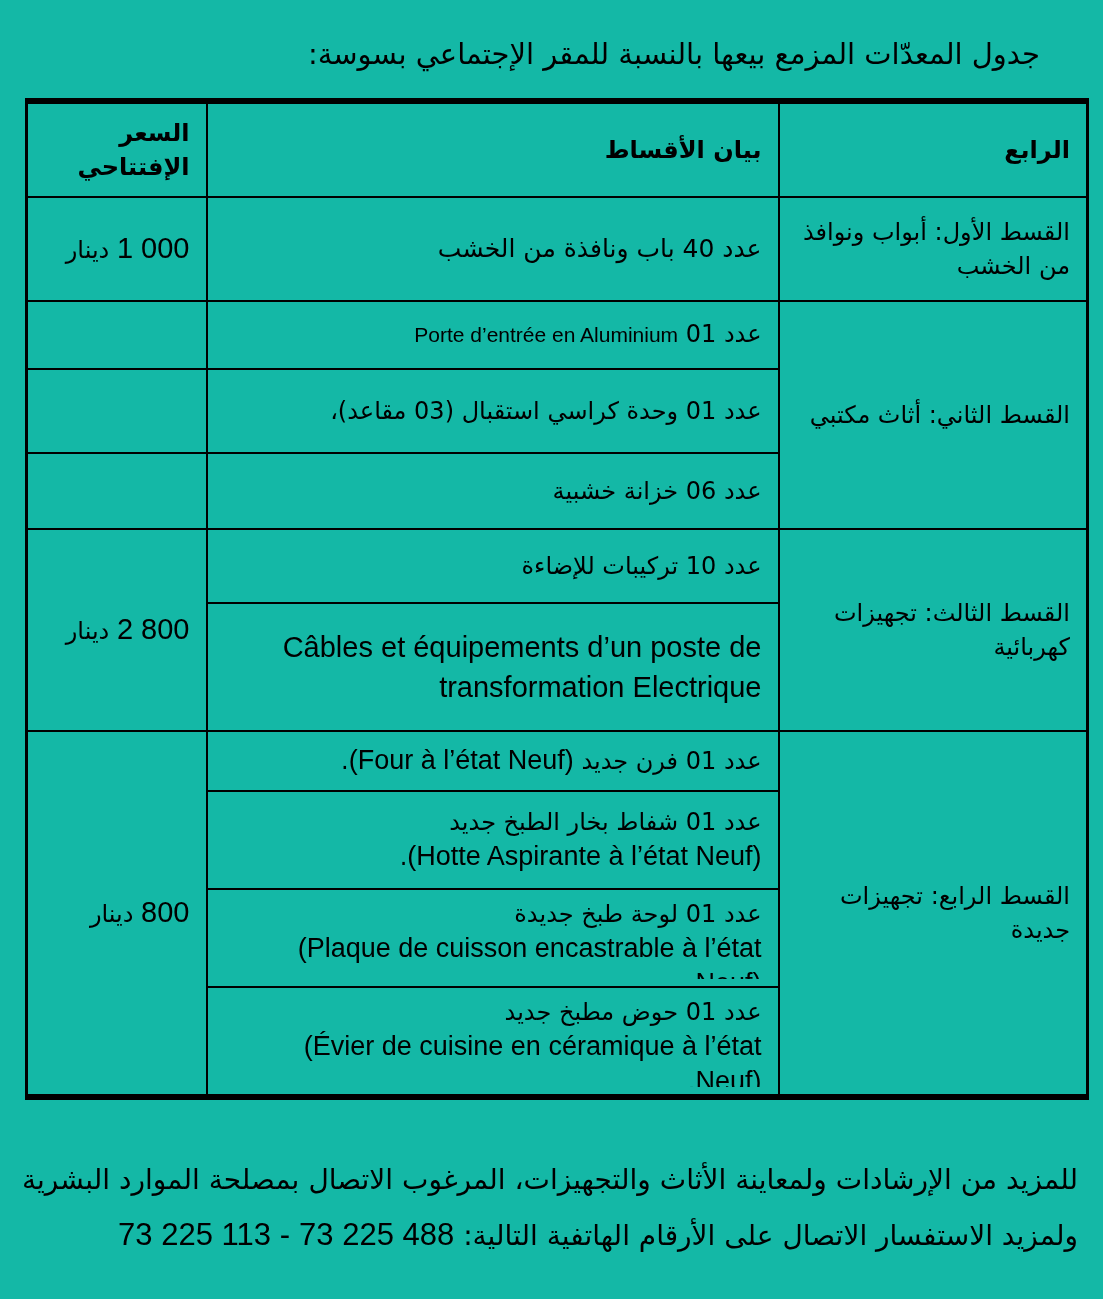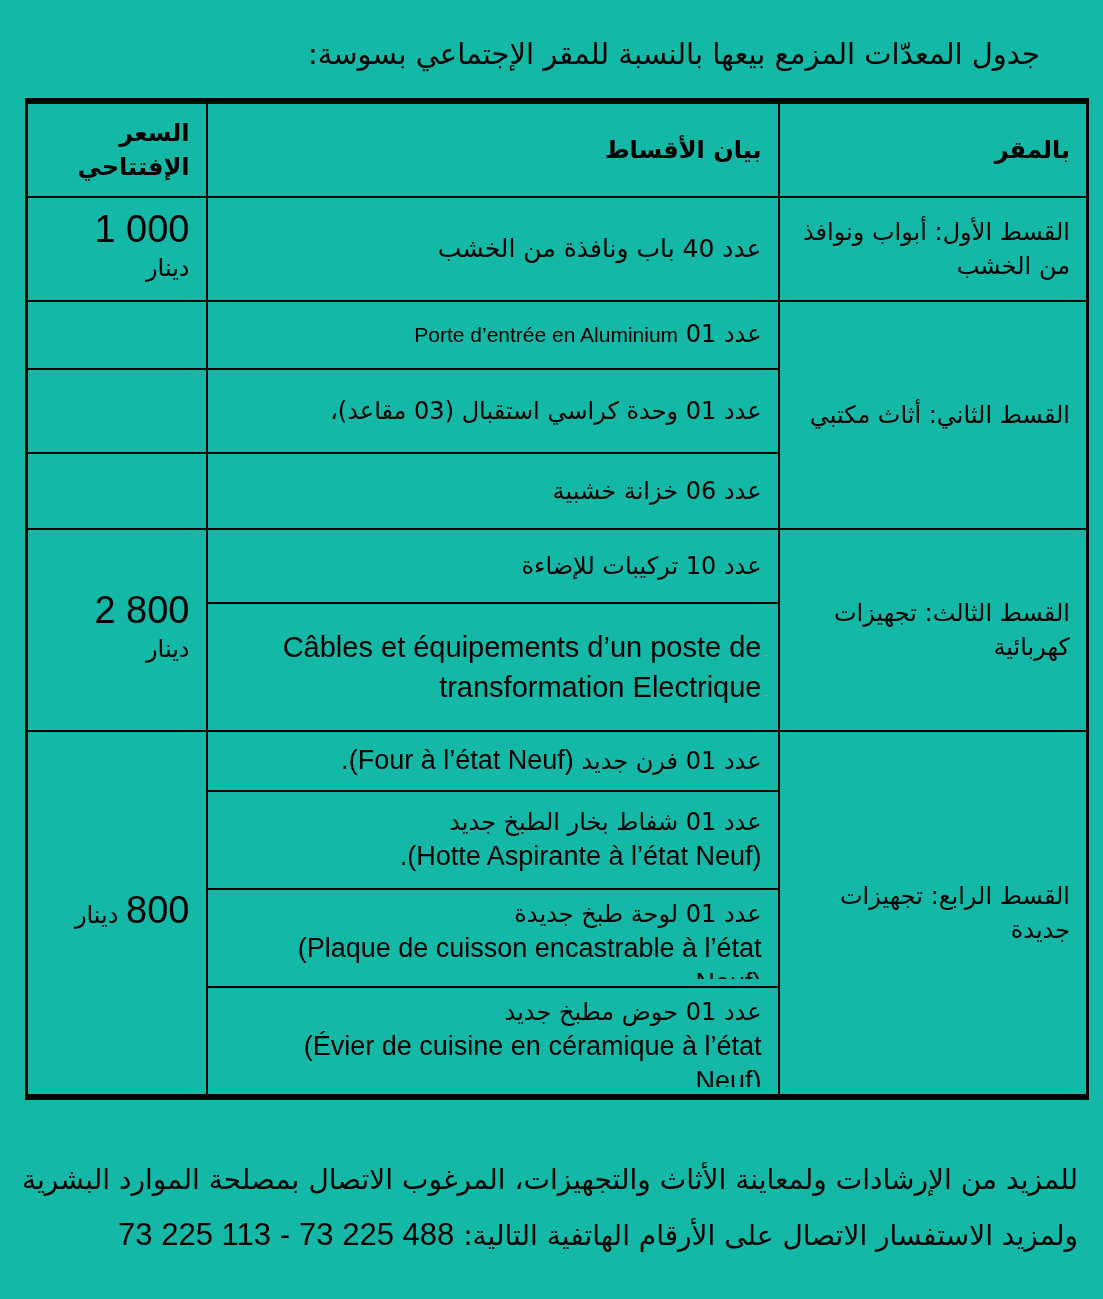--- a/index.html
+++ b/index.html
@@ -41,21 +41,21 @@
   }
   td.thickB{border-bottom-width:6px;}
   
   td.price{
     text-align:center;
     font-size:24px;
     padding:4px 8px;
   }
   .price-num{
     font-family:"Liberation Sans",sans-serif;
-    font-size:38px;
+    font-size:29px;
   }
   td.lot{
     padding:4px 10px;
     font-size:23px;
     line-height:36px;
   }
   td.hdr{
     text-align:center;
     font-weight:bold;
     font-size:26px;
@@ -117,21 +117,21 @@
     <colgroup>
       <col style="width:180px">
         <col style="width:572px">
         <col style="width:309px">
     </colgroup>
 
     <tbody>
         <tr class="rh-hdr">
       <td class="hdr thickB">السعر الإفتتاحي</td>
       <td class="hdr thickB">بيان الأقساط</td>
-      <td class="hdr thickB">بالمقر</td>
+      <td class="hdr thickB">الرابع</td>
     </tr>
 
     <tr class="rh-s1">
       <td class="price thickB">
         <span class="price-num" dir="ltr">1 000</span>
         <span>دينار</span>
       </td>
       <td class="thickB" style="font-size:25px">
         <span>عدد 40 باب ونافذة من الخشب</span>
       </td>

